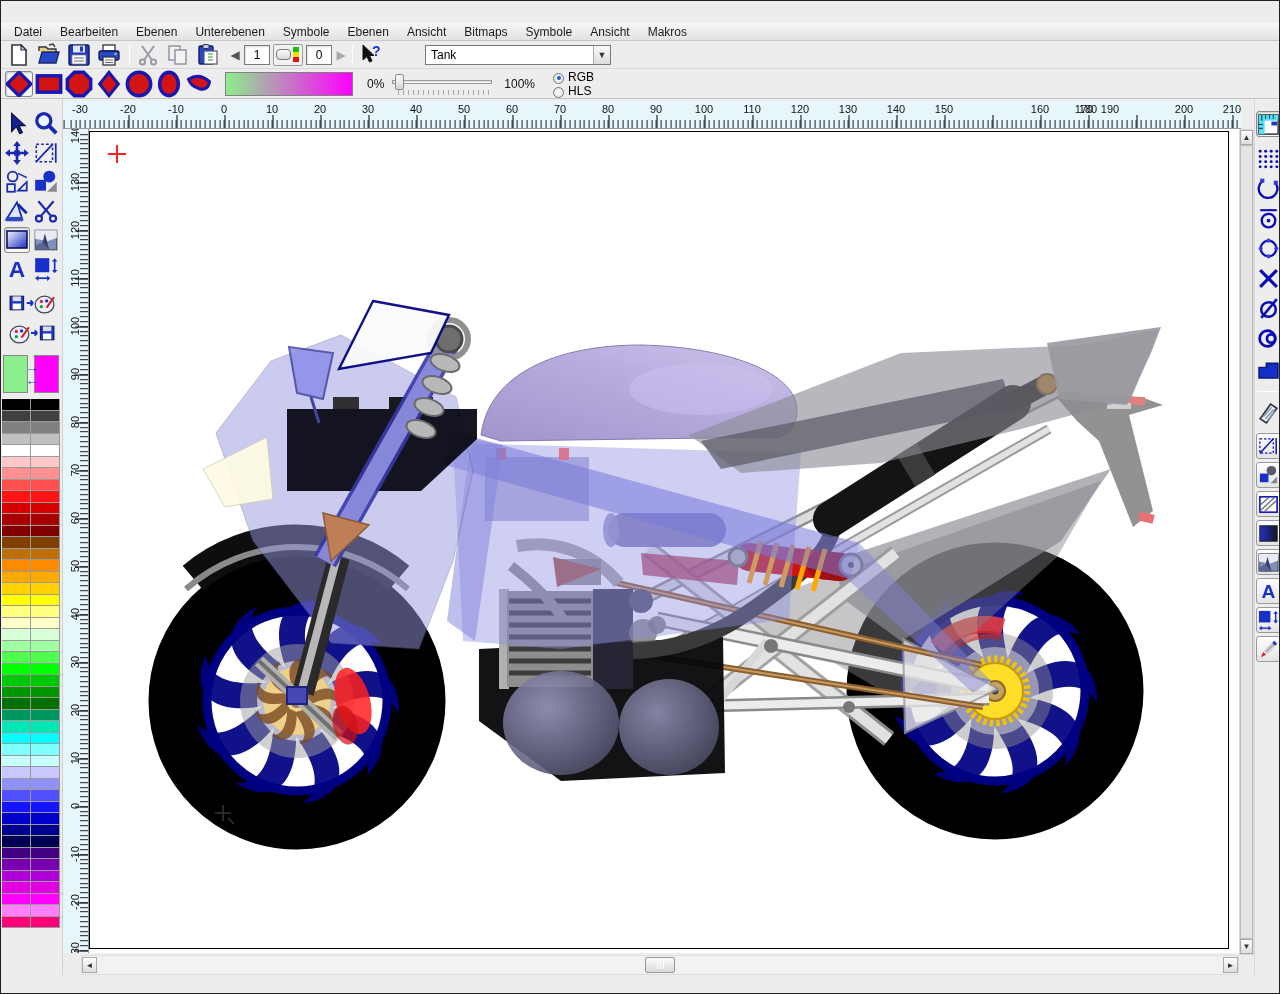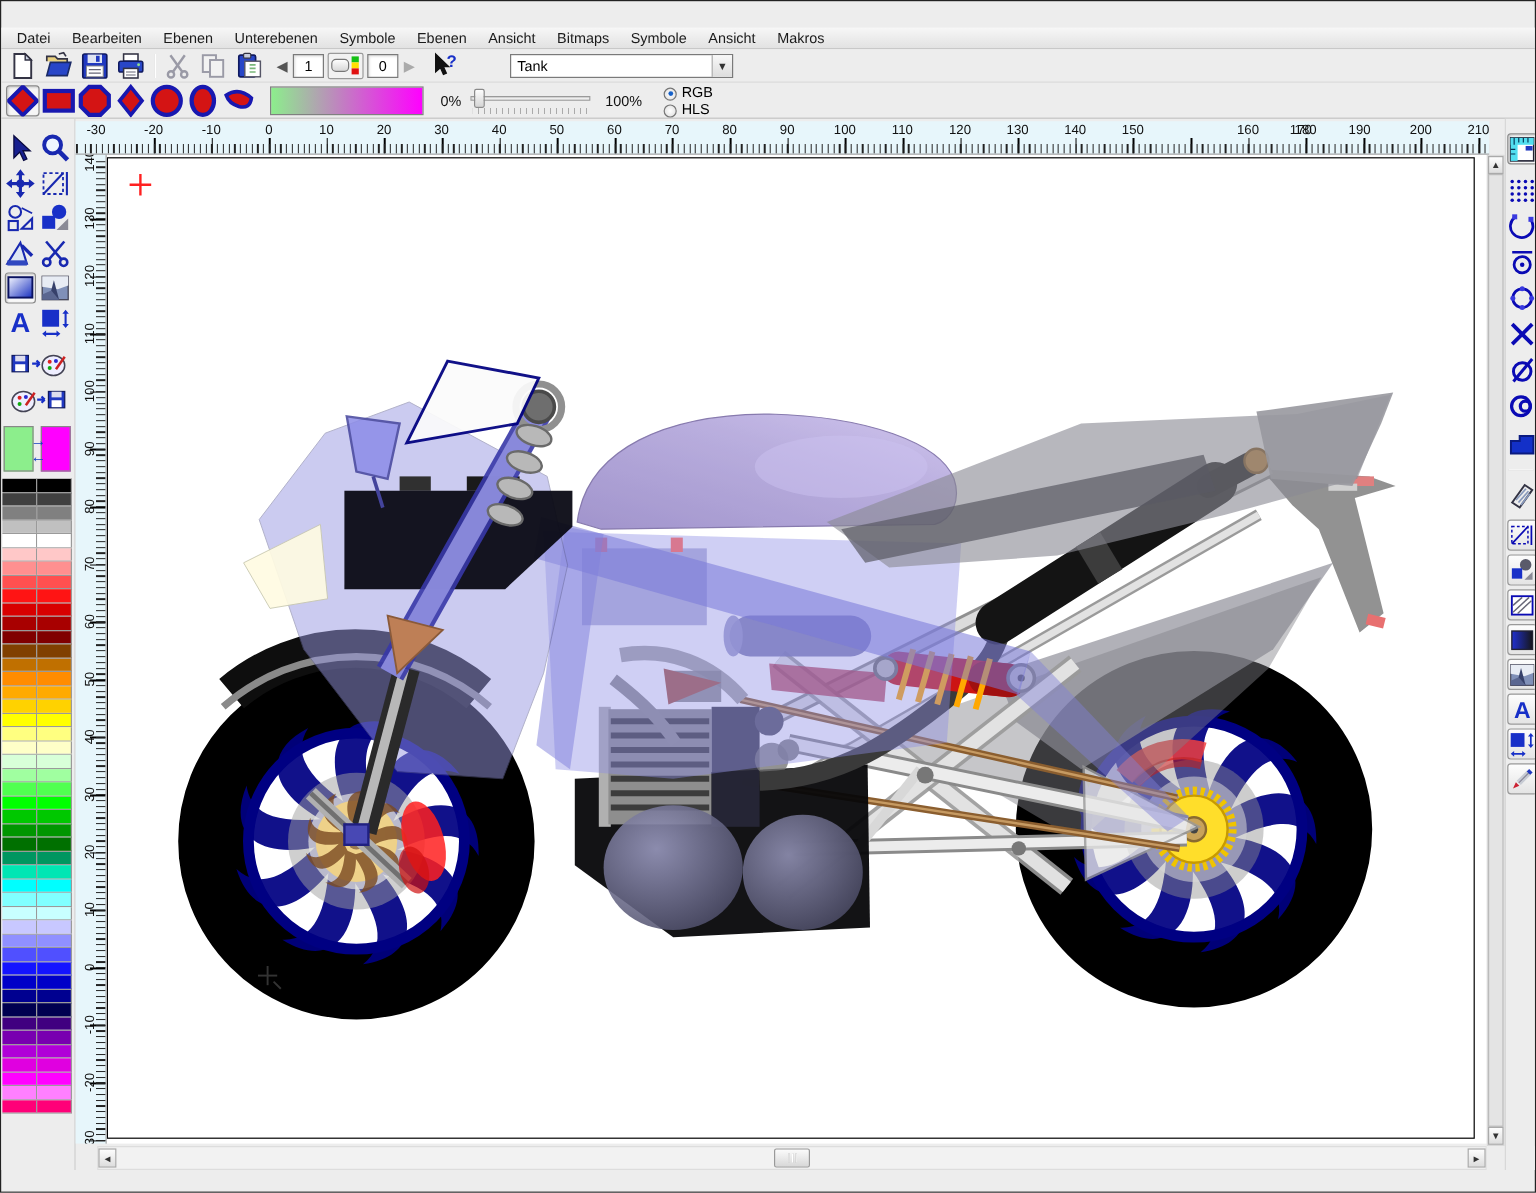--- a/index.html
+++ b/index.html
@@ -595,21 +595,21 @@
       <span class="top-ruler-label" style="left: 593px;">90</span>
       <span class="top-ruler-label" style="left: 641px;">100</span>
       <span class="top-ruler-label" style="left: 689px;">110</span>
       <span class="top-ruler-label" style="left: 737px;">120</span>
       <span class="top-ruler-label" style="left: 785px;">130</span>
       <span class="top-ruler-label" style="left: 833px;">140</span>
       <span class="top-ruler-label" style="left: 881px;">150</span>
       <span class="top-ruler-label" style="left: 929px; margin-left: 48px;">160</span>
       <span class="top-ruler-label" style="left: 1021px;">170</span>
       <span class="top-ruler-label" style="left: 1025px;">180</span>
-      <span class="top-ruler-label" style="left: 1070px;">190</span>
+      <span class="top-ruler-label" style="left: 1047px;">190</span>
       <span class="top-ruler-label" style="left: 1121px;">200</span>
       <span class="top-ruler-label" style="left: 1169px;">210</span>
     </div>
   <div id="left-ruler">
     <div class="major"></div>
     <div class="minor"></div>
   <span class="left-ruler-label" style="top: 5px;">140</span>
       <span class="left-ruler-label" style="top: 53px;">130</span>
       <span class="left-ruler-label" style="top: 101px;">120</span>
       <span class="left-ruler-label" style="top: 149px;">110</span>

